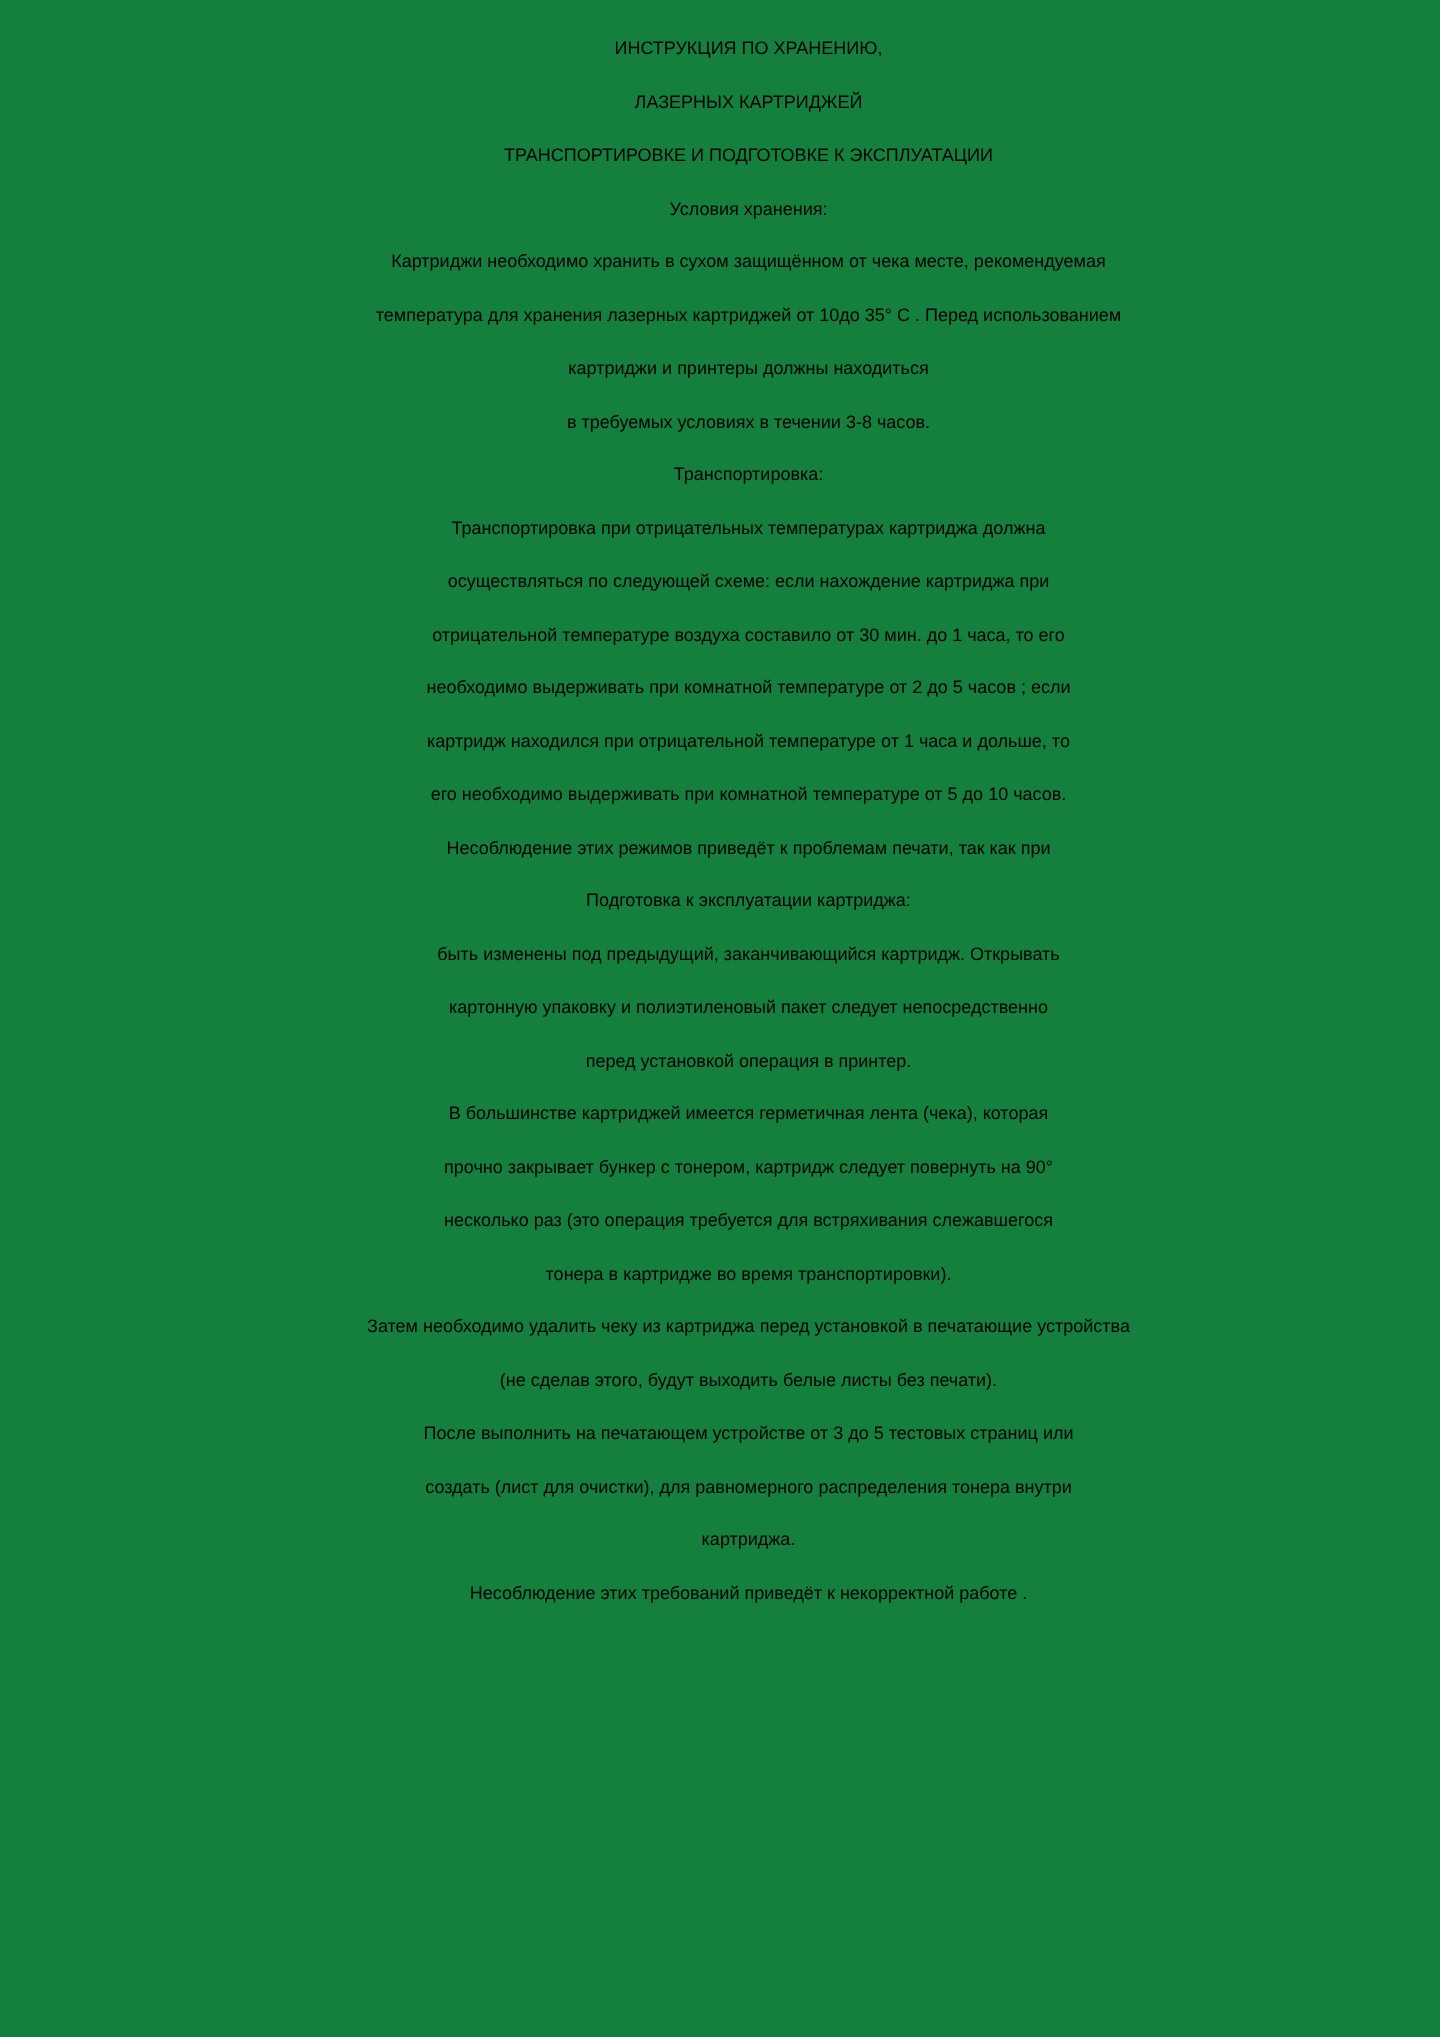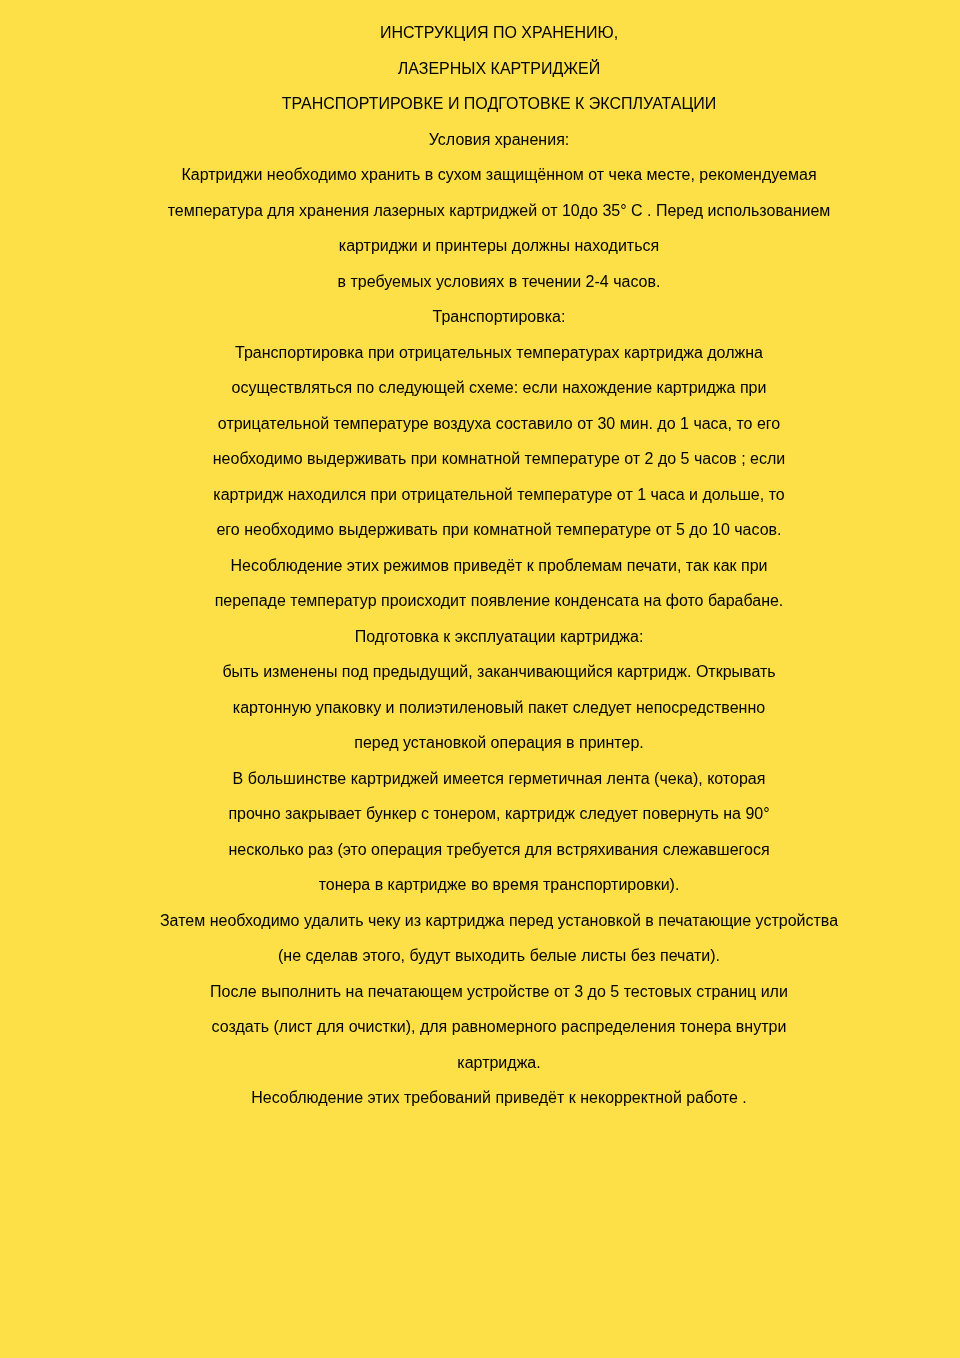--- a/index.html
+++ b/index.html
@@ -4,25 +4,25 @@
 <style>
   html, body {
     margin: 0;
     padding: 0;
     background: #ffffff;
   }
   .page {
     position: relative;
     width: 960px;
     height: 1358px;
-    background: #fde047;
+    background: #15803d;
     box-sizing: border-box;
     padding-top: 15px;
     font-family: "Liberation Sans", sans-serif;
-    font-size: 16px;
+    font-size: 12px;
     font-weight: 400;
     color: #000000;
     padding-left: 38px;
   }
   .line {
     height: 35.5px;
     line-height: 35.5px;
     text-align: center;
     white-space: nowrap;
   }
@@ -33,31 +33,30 @@
 <div class="page">
 
   <div class="line">ИНСТРУКЦИЯ ПО ХРАНЕНИЮ,</div>
   <div class="line">ЛАЗЕРНЫХ КАРТРИДЖЕЙ</div>
   <div class="line">ТРАНСПОРТИРОВКЕ И ПОДГОТОВКЕ К ЭКСПЛУАТАЦИИ</div>
 
   <div class="line">Условия хранения:</div>
   <div class="line">Картриджи необходимо хранить в сухом защищённом от чека месте, рекомендуемая</div>
   <div class="line">температура для хранения лазерных картриджей от 10до 35° С . Перед использованием</div>
   <div class="line">картриджи и принтеры должны находиться</div>
-  <div class="line">в требуемых условиях в течении 2-4 часов.</div>
+  <div class="line">в требуемых условиях в течении 3-8 часов.</div>
 
   <div class="line">Транспортировка:</div>
   <div class="line">Транспортировка при отрицательных температурах картриджа должна</div>
   <div class="line">осуществляться по следующей схеме: если нахождение картриджа при</div>
   <div class="line">отрицательной температуре воздуха составило от 30 мин. до 1 часа, то его</div>
   <div class="line">необходимо выдерживать при комнатной температуре от 2 до 5 часов ; если</div>
   <div class="line">картридж находился при отрицательной температуре от 1 часа и дольше, то</div>
   <div class="line">его необходимо выдерживать при комнатной температуре от 5 до 10 часов.</div>
   <div class="line">Несоблюдение этих режимов приведёт к проблемам печати, так как при</div>
-  <div class="line">перепаде температур происходит появление конденсата на фото барабане.</div>
 
   <div class="line">Подготовка к эксплуатации картриджа:</div>
   <div class="line">быть изменены под предыдущий, заканчивающийся картридж. Открывать</div>
   <div class="line">картонную упаковку и полиэтиленовый пакет следует непосредственно</div>
   <div class="line">перед установкой операция в принтер.</div>
   <div class="line">В большинстве картриджей имеется герметичная лента (чека), которая</div>
   <div class="line">прочно закрывает бункер с тонером, картридж следует повернуть на 90°</div>
   <div class="line">несколько раз (это операция требуется для встряхивания слежавшегося</div>
   <div class="line">тонера в картридже во время транспортировки).</div>
   <div class="line">Затем необходимо удалить чеку из картриджа перед установкой в печатающие устройства</div>

